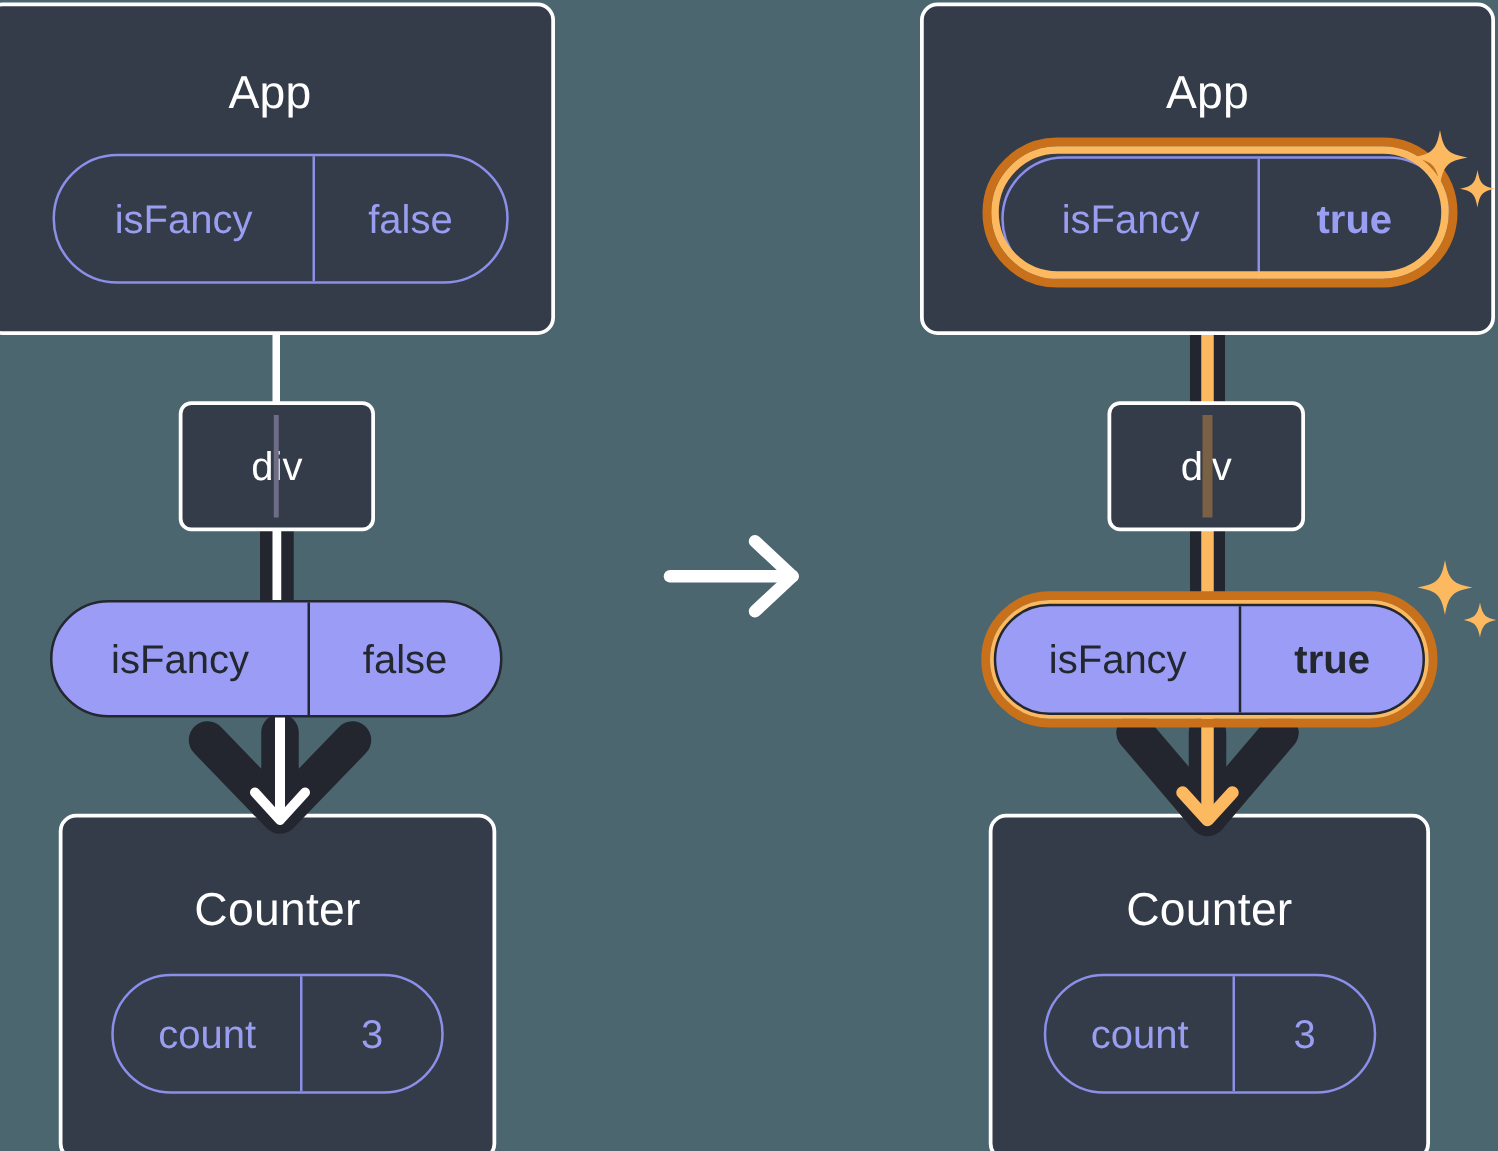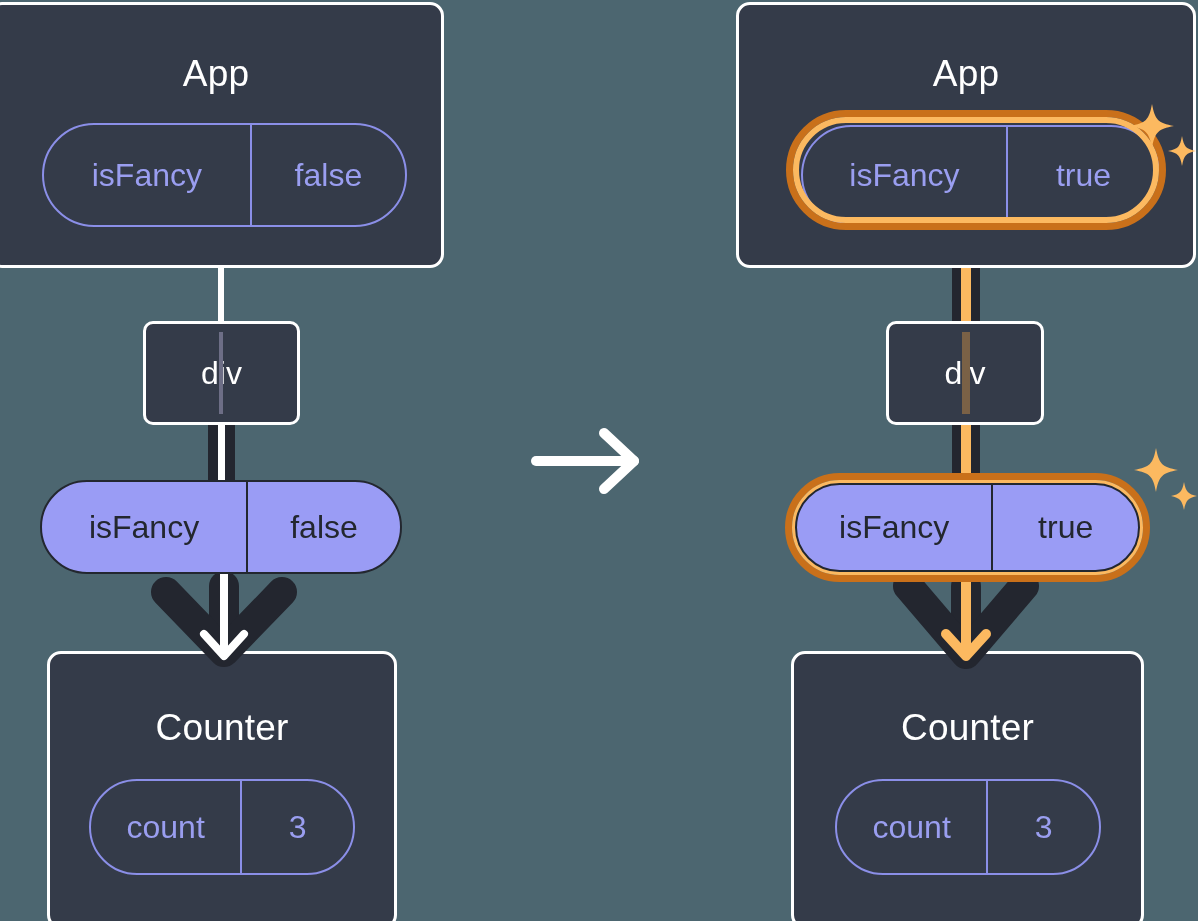--- a/index.html
+++ b/index.html
@@ -71,21 +71,21 @@
     display:flex;align-items:stretch;
     color:#23272f;
     z-index:14;
   }
   .pill-filled .cell{
     display:flex;align-items:center;justify-content:center;
     font-size:32px;box-sizing:border-box;
   }
   .pill-filled .cell.k{flex:0 0 57%;}
   .pill-filled .cell.v{flex:1 1 auto;border-left:2px solid #23272f;}
-  .bold{font-weight:400;}
+  .bold{font-weight:700;}
 
   
   .ring-outer{
     position:absolute;
     border:7px solid #c9701a;
     border-radius:999px;
     box-sizing:border-box;
     z-index:12;
     pointer-events:none;
   }

